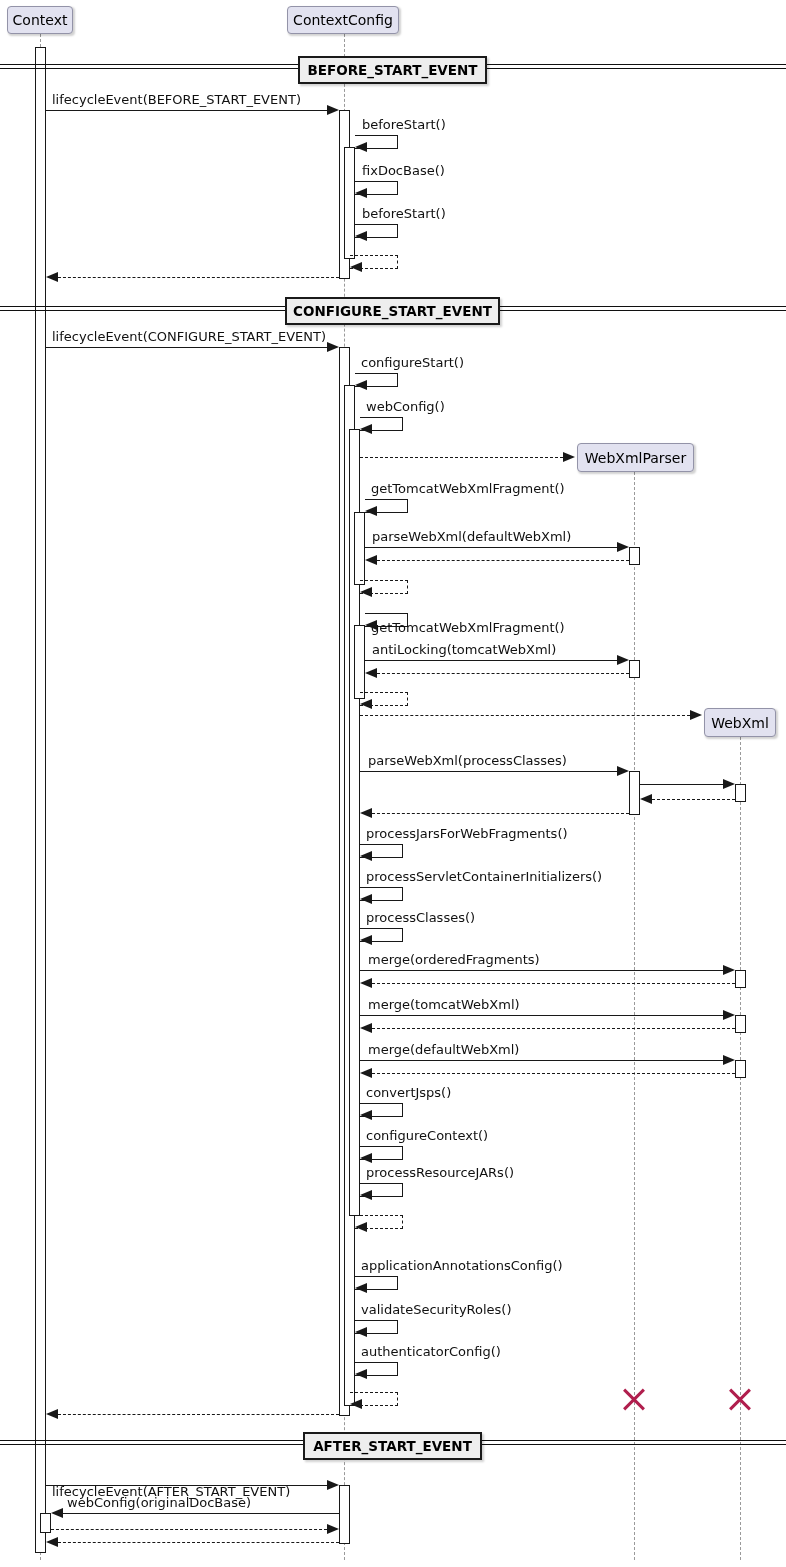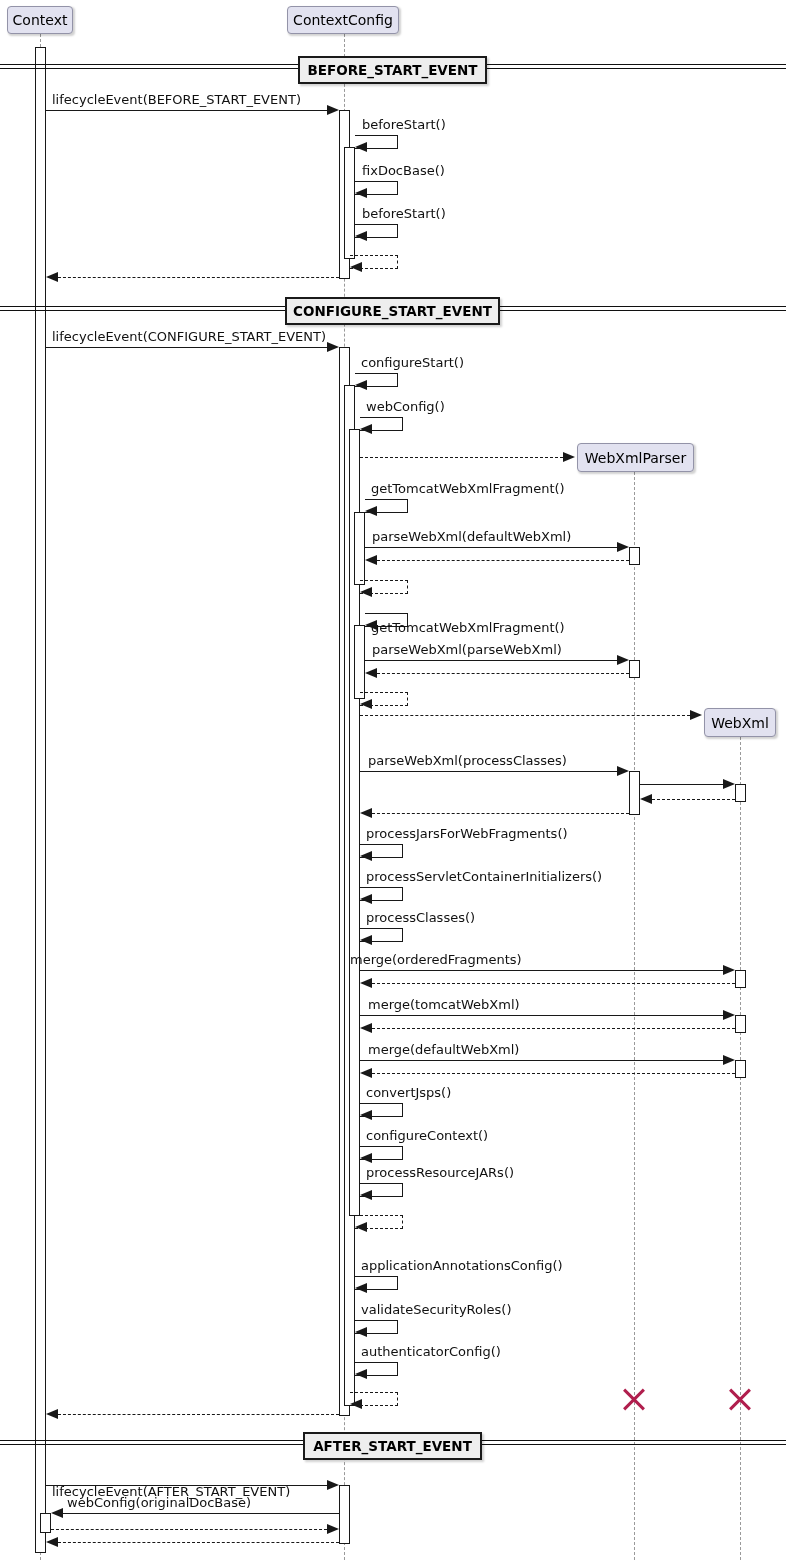--- a/index.html
+++ b/index.html
@@ -163,21 +163,21 @@
     <div class="selfloop dotted" style="left:360px;top:580px;width:47px;height:12px"></div>
     <div class="head-l" style="left:360px;top:587px"></div>
   </div>
 
   <div>
     <div class="msg-label" style="left:371px;top:620px">getTomcatWebXmlFragment()</div>
     <div class="selfloop" style="left:365px;top:613px;width:42px;height:12px"></div>
     <div class="head-l" style="left:365px;top:620px"></div>
   </div>
   <div>
-    <div class="msg-label" style="left:372px;top:642px">parseWebXml(parseWebXml)</div>
+    <div class="msg-label" style="left:372px;top:642px">antiLocking(tomcatWebXml)</div>
     <div class="line-h" style="left:365px;top:660px;width:252px"></div>
     <div class="head-r" style="left:617px;top:655px"></div>
   </div>
   <div>
     <div class="line-h dashed" style="left:377px;top:673px;width:252px"></div>
     <div class="head-l" style="left:365px;top:668px"></div>
   </div>
   <div>
     <div class="selfloop dotted" style="left:360px;top:692px;width:47px;height:12px"></div>
     <div class="head-l" style="left:360px;top:699px"></div>
@@ -216,21 +216,21 @@
     <div class="selfloop" style="left:360px;top:887px;width:42px;height:12px"></div>
     <div class="head-l" style="left:360px;top:894px"></div>
   </div>
   <div>
     <div class="msg-label" style="left:366px;top:910px">processClasses()</div>
     <div class="selfloop" style="left:360px;top:928px;width:42px;height:12px"></div>
     <div class="head-l" style="left:360px;top:935px"></div>
   </div>
 
   <div>
-    <div class="msg-label" style="left:350px;top:952px">merge(orderedFragments)</div>
+    <div class="msg-label" style="left:368px;top:952px">merge(orderedFragments)</div>
     <div class="line-h" style="left:360px;top:970px;width:363px"></div>
     <div class="head-r" style="left:723px;top:965px"></div>
   </div>
   <div>
     <div class="line-h dashed" style="left:372px;top:983px;width:363px"></div>
     <div class="head-l" style="left:360px;top:978px"></div>
   </div>
   <div>
     <div class="msg-label" style="left:368px;top:997px">merge(tomcatWebXml)</div>
     <div class="line-h" style="left:360px;top:1015px;width:363px"></div>

